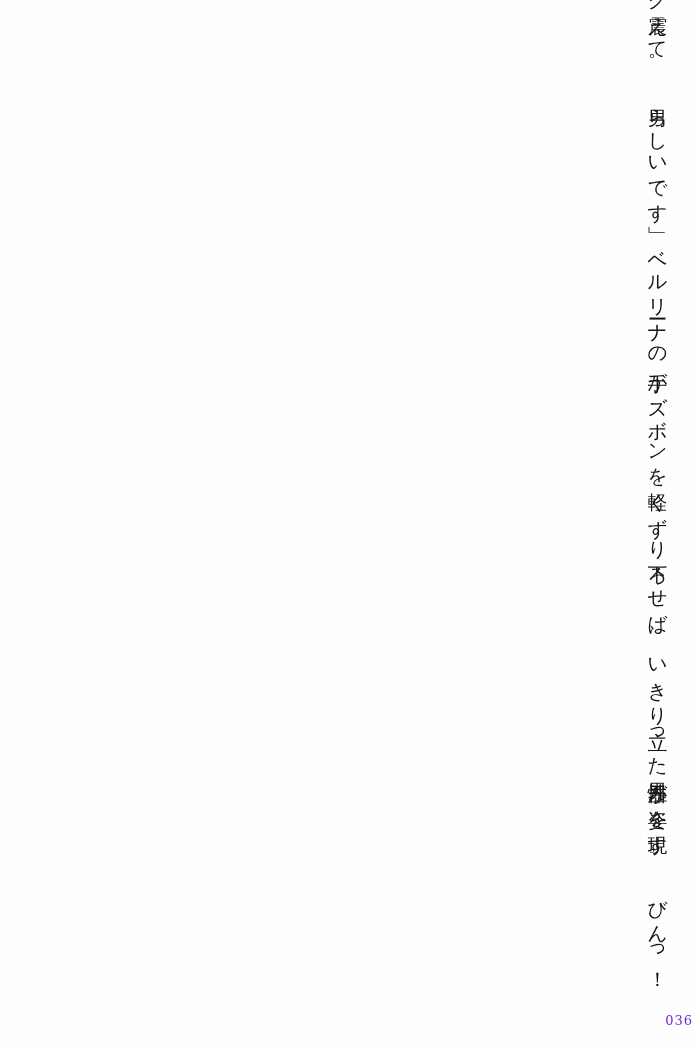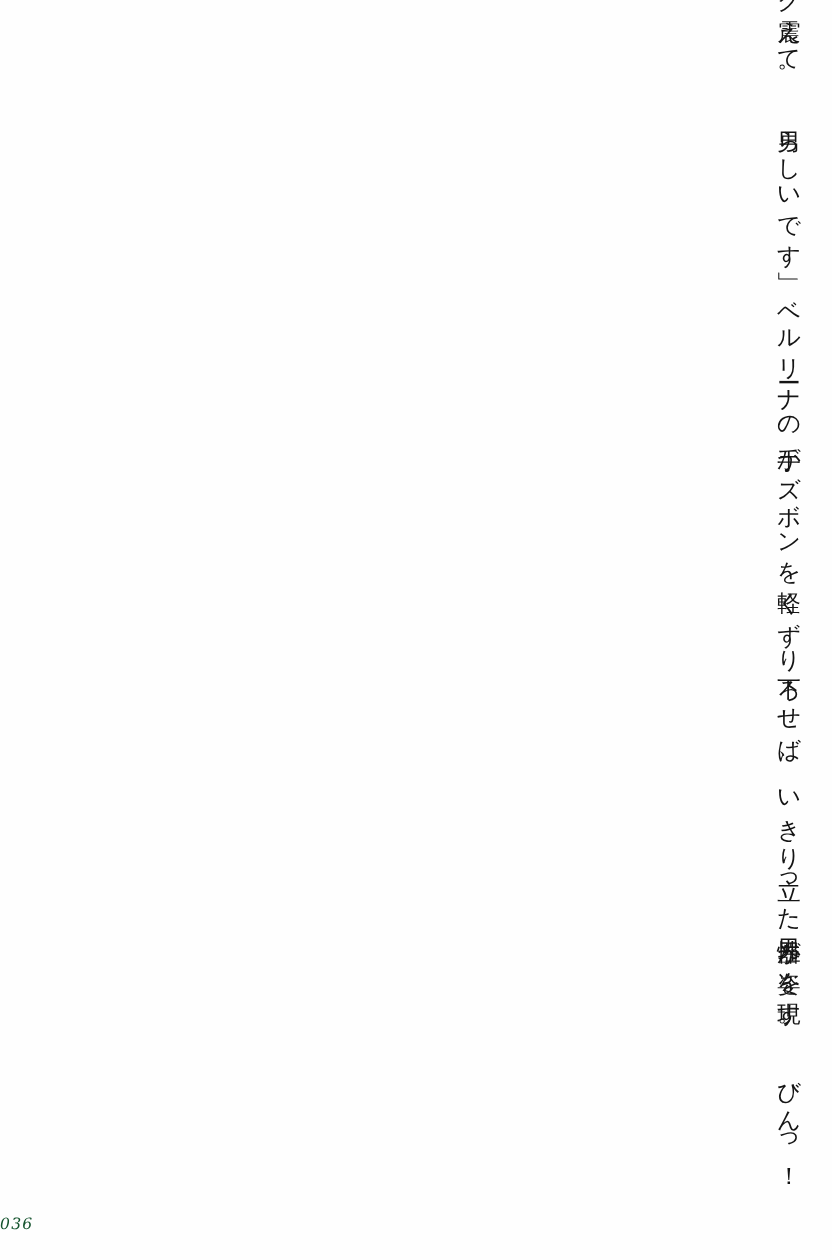--- a/index.html
+++ b/index.html
@@ -53,26 +53,25 @@
   }
   .line.indent {
     padding-top: 20px;
     box-sizing: border-box;
   }
   #page-number {
     position: absolute;
     bottom: 22px;
     left: 0;
     right: 0;
-    text-align: left;
+    text-align: right;
     font-size: 13px;
     letter-spacing: 1px;
-    color: #14532d;
+    color: #6d28d9;
     font-family: "DejaVu Serif", "Liberation Serif", serif;
-    font-style: italic;
   }
 </style>
 </head>
 <body>
 
 <div id="page">
 
   <div id="text-body">
       <div class="line indent">びんっ！</div>
       <div class="line">　ベルリーナの手がズボンを軽くずり下ろせば、いきり立った男性器が姿を現す。</div>

